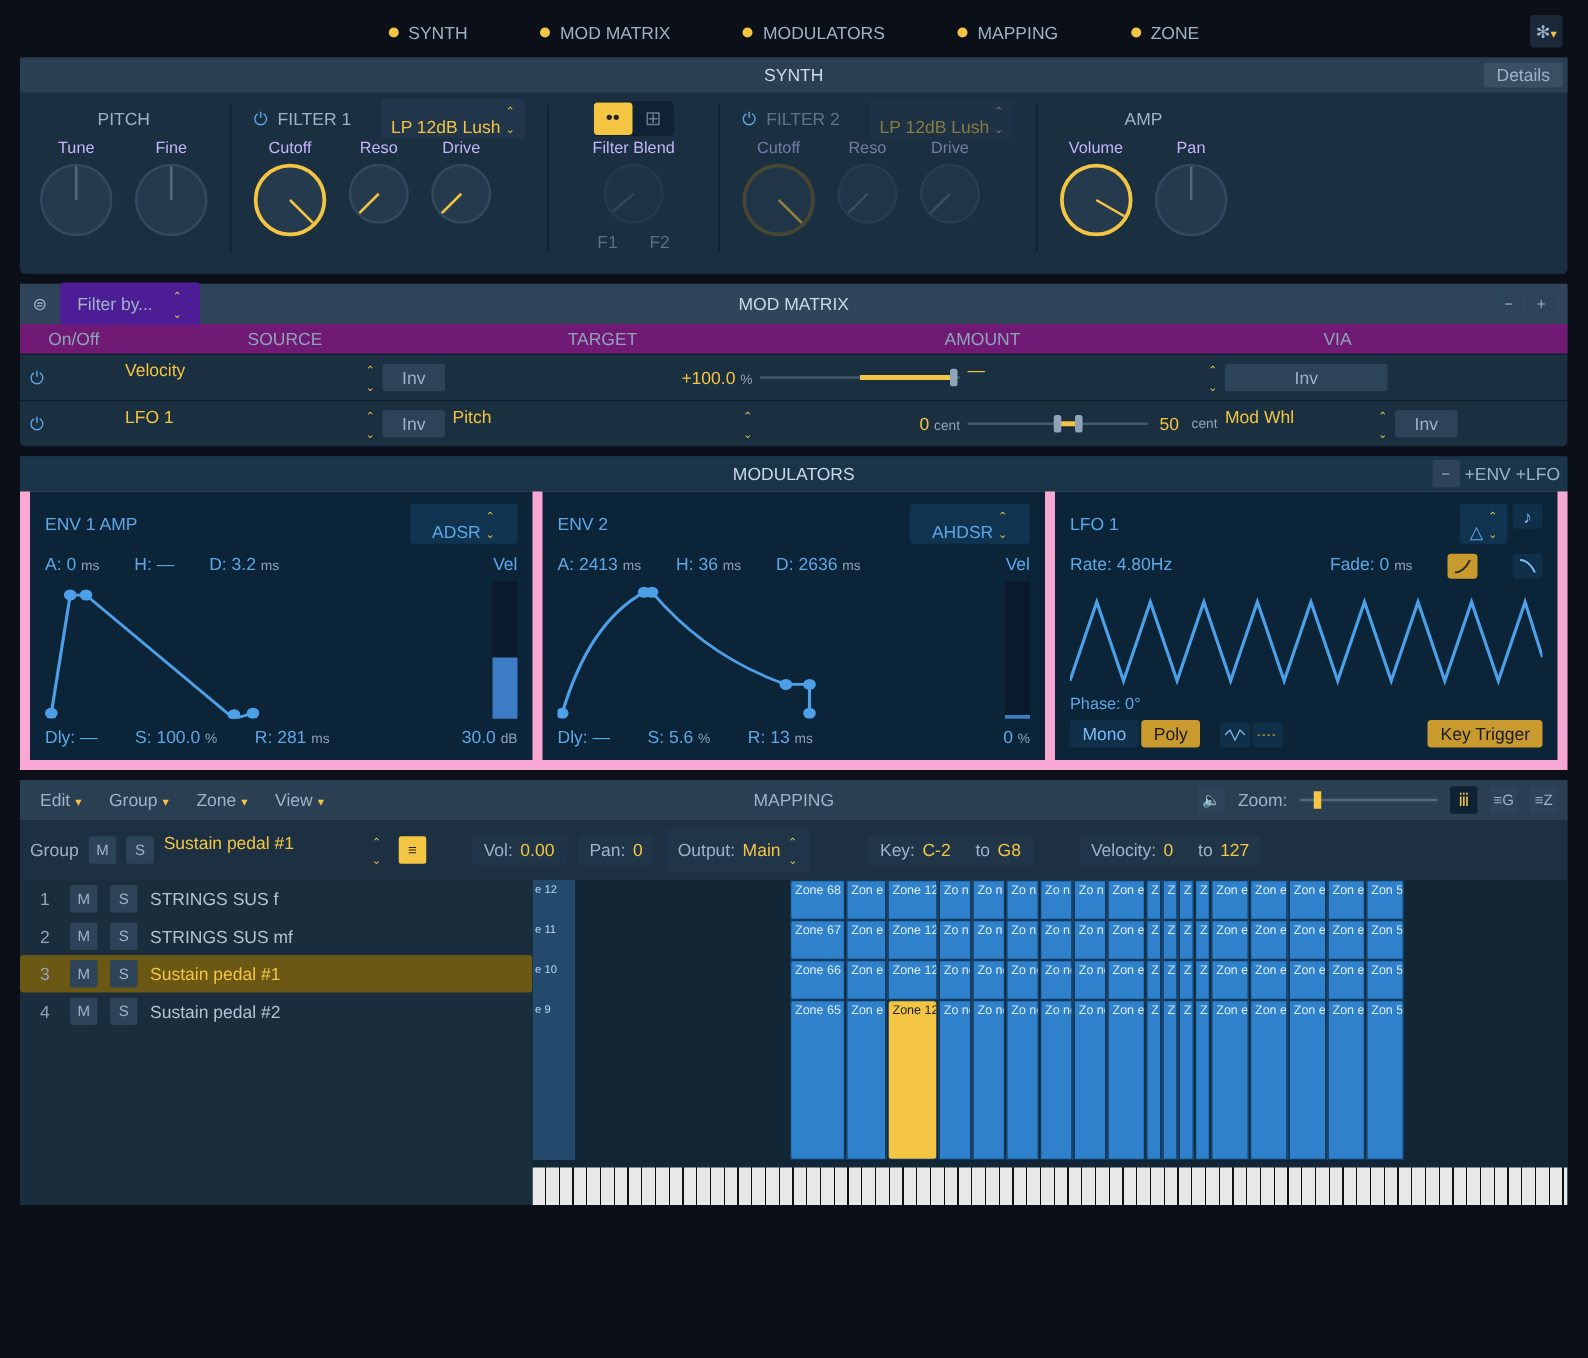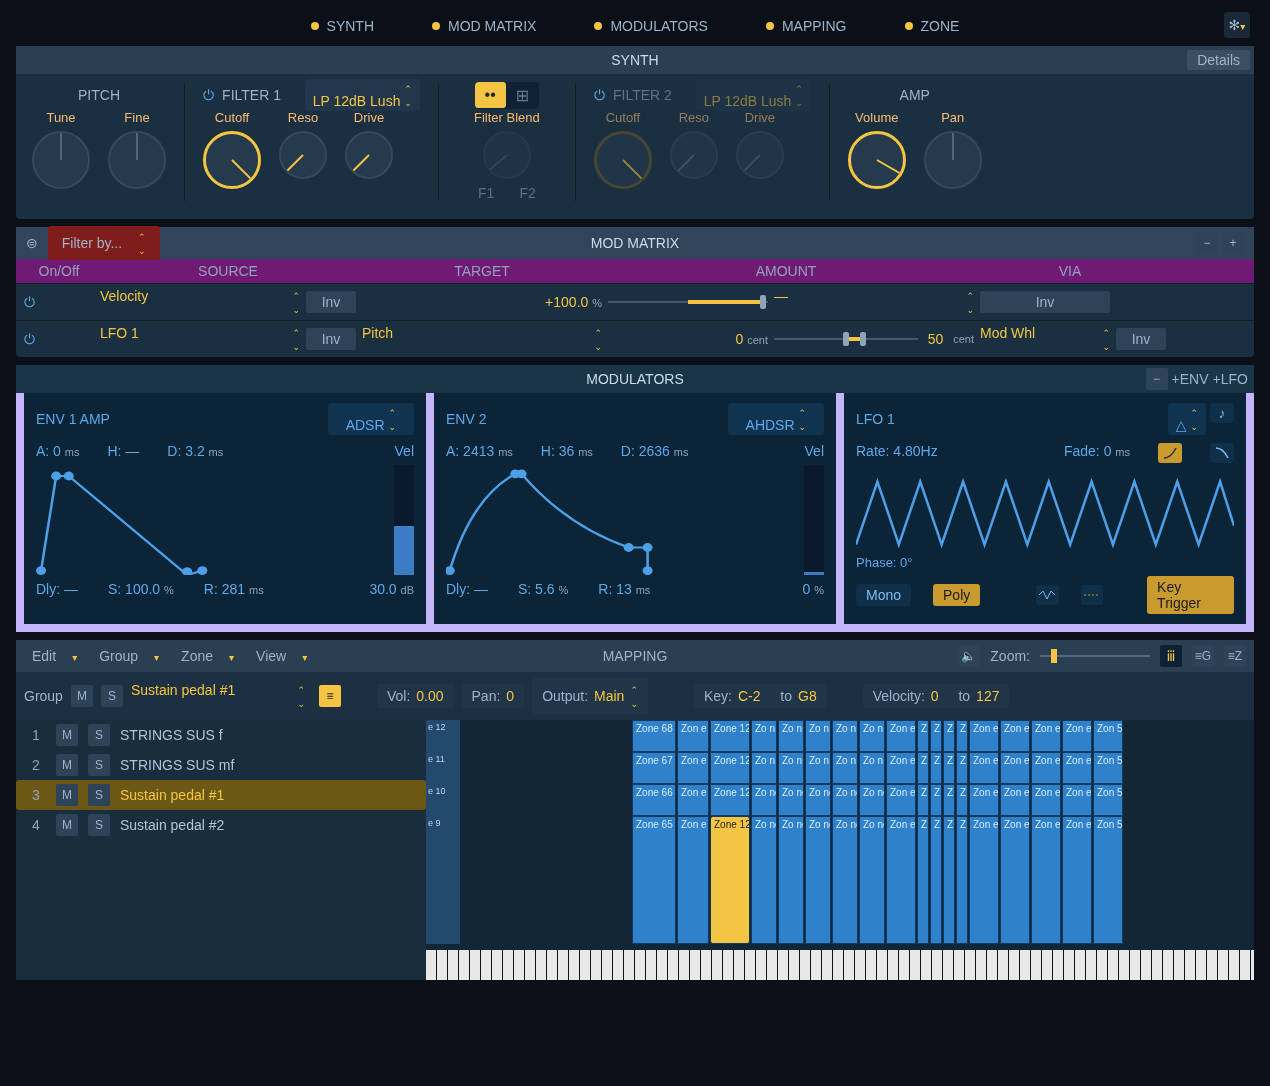--- a/index.html
+++ b/index.html
@@ -19,65 +19,65 @@
 .panel-hdr { background: #2a3f52; padding: 4px 10px; display: flex; align-items: center; position: relative; height: 28px; }
 .panel-hdr .ctr { position: absolute; left: 50%; transform: translateX(-50%); color: #cadbe9; }
 .hdr-btn { position: absolute; right: 4px; background: #3a4f62; padding: 2px 10px; border-radius: 2px; }
 
 
 .synth-body { display: flex; padding: 10px 16px 18px; gap: 14px; }
 .section { flex: 0 0 auto; }
 .sec-hdr { display: flex; justify-content: center; align-items: center; gap: 8px; height: 22px; margin-bottom: 4px; }
 .knobs { display: flex; gap: 18px; }
 .knob-col { display: flex; flex-direction: column; align-items: center; gap: 6px; }
-.knob-col .lbl { color: #fdba74; font-size: 13px; }
+.knob-col .lbl { color: #c4b5fd; font-size: 13px; }
 .knob { width: 48px; height: 48px; border-radius: 50%; border: 2px solid #34495c; position: relative; background: #263a4e; }
 .knob.big { width: 58px; height: 58px; }
 .knob::after { content: ''; position: absolute; width: 2px; height: 50%; background: #f4c542; left: 50%; top: 0; transform-origin: bottom center; transform: translateX(-50%) rotate(var(--a, 0deg)); }
 .knob.grey::after { background: #556879; }
 .knob.ring { border: 3px solid #f4c542; }
 .pwr { color: #5fa8e8; font-size: 14px; }
 .filter-pop { color: #f4c542; background: #21364a; padding: 2px 8px; border-radius: 3px; }
 .mode-tog { display: flex; align-items: center; background: #0f2233; border-radius: 4px; overflow: hidden; }
 .mode-tog span { padding: 4px 10px; font-size: 16px; }
 .mode-tog .on { background: #f4c542; color: #222; border-radius: 3px; }
 .vline { width: 1px; background: #0e1f2c; align-self: stretch; margin: 0 4px; }
 
 
 .mm-hdr { background: #304559; display: flex; align-items: center; padding: 4px 10px; gap: 10px; height: 32px; position: relative; }
-.pill { background: #7f1d1d; padding: 3px 14px; border-radius: 3px; display: inline-flex; align-items: center; gap: 6px; }
+.pill { background: #4c1d95; padding: 3px 14px; border-radius: 3px; display: inline-flex; align-items: center; gap: 6px; }
 .mm-cols { display: grid; grid-template-columns: 70px 260px 240px 360px 200px; background: #701a75; padding: 4px 8px; gap: 4px; text-align: center; color: #8fa4b9; }
 .mm-row { display: grid; grid-template-columns: 70px 200px 50px 240px 160px 200px 130px 50px; align-items: center; padding: 4px 8px; gap: 6px; border-top: 1px solid #0e1f2c; }
 .mm-row .cell { color: #f4c542; }
 .mm-row .chip { background: #2d4357; padding: 3px 8px; border-radius: 2px; text-align: center; color: #9fb3c8; }
 .slider-trk { height: 2px; background: #445a6e; position: relative; flex: 1; }
 .slider-fill { position: absolute; height: 4px; background: #f4c542; top: -1px; }
 .slider-thumb { position: absolute; width: 6px; height: 14px; background: #8fa4b9; top: -6px; border-radius: 2px; }
 .tiny { font-size: 11px; color: #8fa4b9; }
 
 
-.mod-body { display: flex; gap: 8px; padding: 0 8px 8px; background: #c4b5fd; }
+.mod-body { display: flex; gap: 8px; padding: 0 8px 8px; background: #f9a8d4; }
 .mod-panel { flex: 1; background: #0b2438; padding: 10px 12px; }
 .env-hdr { display: flex; justify-content: space-between; align-items: center; margin-bottom: 8px; }
 .sel { background: #103450; color: #5fa8e8; padding: 2px 18px; border-radius: 3px; }
 .params { display: flex; gap: 28px; color: #5fa8e8; font-size: 13px; margin-bottom: 6px; }
 .env-vis { height: 110px; position: relative; }
 .env-vis svg { width: 100%; height: 100%; }
 .vel-bar { position: absolute; right: 0; top: 0; width: 20px; height: 100%; background: #0a1a2c; }
 .vel-bar::after { content: ''; position: absolute; bottom: 0; left: 0; right: 0; height: var(--h,50%); background: #3c7cc5; }
 .params2 { display: flex; gap: 30px; color: #5fa8e8; font-size: 13px; margin-top: 6px; }
 .lfo-vis { height: 82px; }
-.lfo-btns { display: flex; gap: 22px; align-items: center; margin-top: 6px; }
+.lfo-btns { display: flex; gap: 2px; align-items: flex-end; margin-top: 6px; }
 .lbtn { padding: 3px 10px; border-radius: 3px; background: #102f48; color: #7cbef5; }
 .lbtn.on { background: #c99a2e; color: #1a1a1a; }
 .icon-sq { width: 24px; height: 20px; background: #102f48; border-radius: 3px; display:inline-flex; align-items:center; justify-content:center; }
 
 
 .map-hdr { background: #2a3f52; padding: 4px 8px; display: flex; align-items: center; gap: 6px; height: 32px; position: relative; }
-.map-hdr .menu { padding: 3px 8px; border-radius: 3px; cursor: pointer; display:flex; align-items:center; gap:16px; }
+.map-hdr .menu { padding: 3px 8px; border-radius: 3px; cursor: pointer; display:flex; align-items:center; gap:4px; }
 .map-hdr .ctr { position: absolute; left: 50%; transform: translateX(-50%); }
 .zoom-trk { width: 110px; height: 2px; background: #556879; position: relative; }
 .zoom-trk .th { position: absolute; width: 6px; height: 14px; background: #f4c542; top: -6px; left: 10%; }
 .toolbar2 { display: flex; gap: 8px; padding: 6px 8px; align-items: center; background: #1c3042; flex-wrap: nowrap; }
 .tb-grp { background: #213548; padding: 4px 10px; border-radius: 3px; display: flex; align-items: center; gap: 6px; }
 .ms-btn { width: 22px; height: 22px; background: #2d4357; display: inline-flex; align-items: center; justify-content: center; border-radius: 2px; color: #9fb3c8; font-size: 12px; }
 
 .grp-list { background: #1a2d3d; }
 .grp-row { display: flex; align-items: center; height: 30px; gap: 10px; padding: 0 10px; }
 .grp-row.sel { background: #6b5815; }

